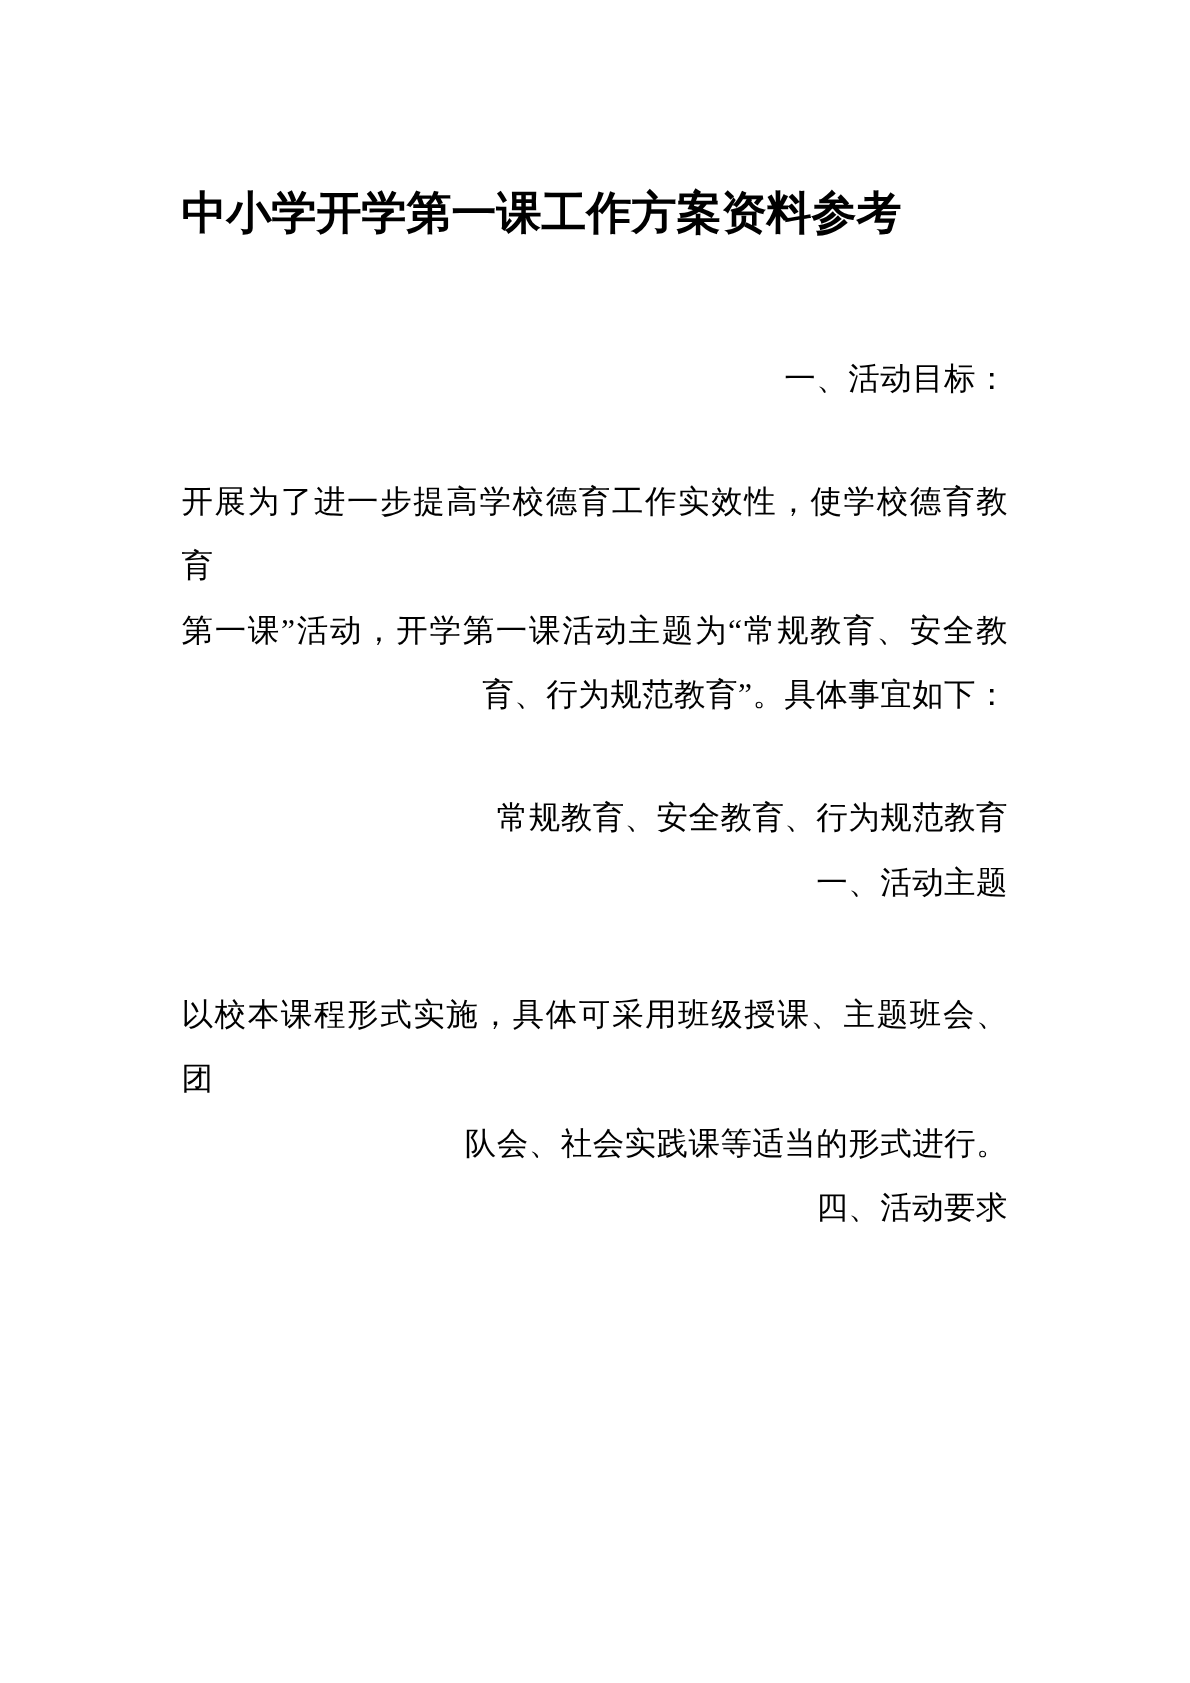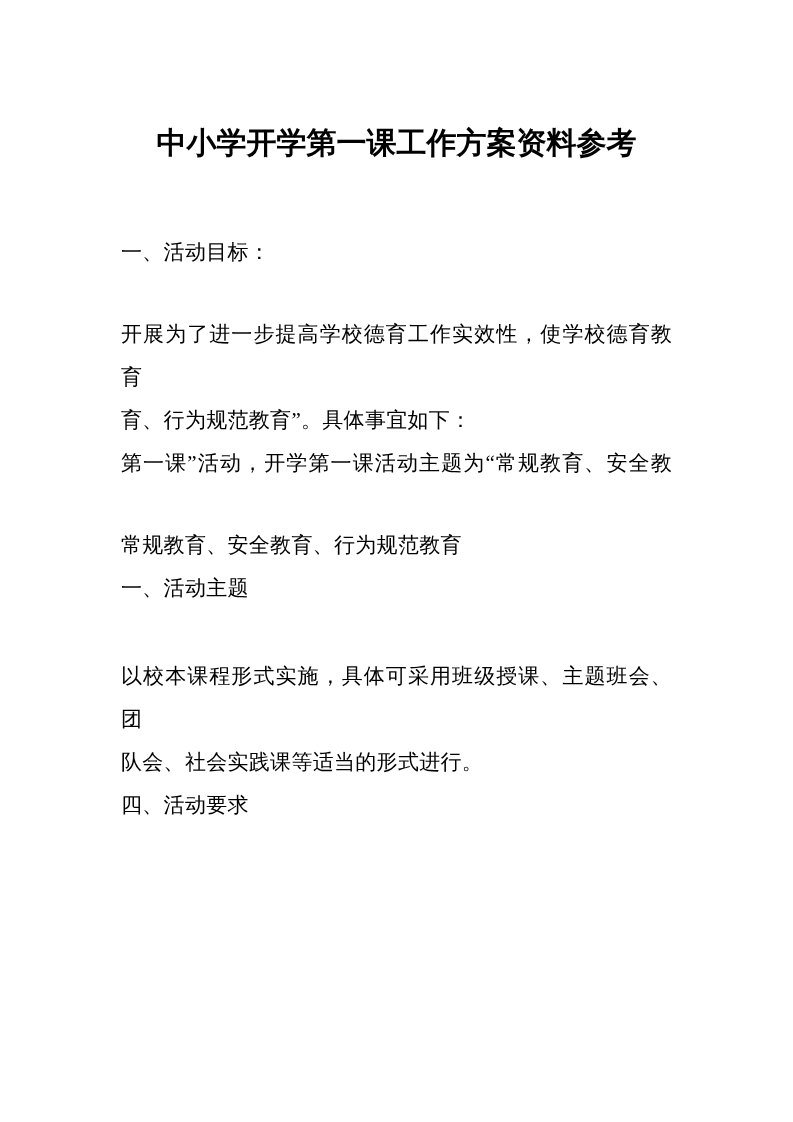--- a/index.html
+++ b/index.html
@@ -18,28 +18,28 @@
     position: absolute;
     left: 121px;
     top: 0;
     width: 551px;
   }
   .doc-title {
     margin-top: 121px;
     font-size: 30px;
     line-height: 44px;
     font-weight: bold;
-    text-align: center;
+    text-align: left;
     letter-spacing: 0px;
   }
   .line {
     font-size: 21px;
     line-height: 43px;
     letter-spacing: 0.3px;
-    text-align: left;
+    text-align: right;
     white-space: nowrap;
   }
   .just {
     white-space: normal;
     text-align: justify;
     text-align-last: justify;
   }
   .gap-xl { margin-top: 66px; }
   .gap-s  { margin-top: 39px; }
   .gap-l  { margin-top: 45px; }
@@ -48,22 +48,22 @@
 <body>
 
 <div class="page">
   <div class="content">
 
     <div class="doc-title">中小学开学第一课工作方案资料参考</div>
 
     <div class="line gap-xl">一、活动目标：</div>
 
     <div class="line just gap-s">开展为了进一步提高学校德育工作实效性，使学校德育教育</div>
+    <div class="line just">第一课”活动，开学第一课活动主题为“常规教育、安全教</div>
     <div class="line">育、行为规范教育”。具体事宜如下：</div>
-    <div class="line just">第一课”活动，开学第一课活动主题为“常规教育、安全教</div>
 
     <div class="line gap-s">常规教育、安全教育、行为规范教育</div>
 
     <div class="line">一、活动主题</div>
 
 
 
 
     <div class="line just gap-l">以校本课程形式实施，具体可采用班级授课、主题班会、团</div>
     <div class="line">队会、社会实践课等适当的形式进行。</div>

